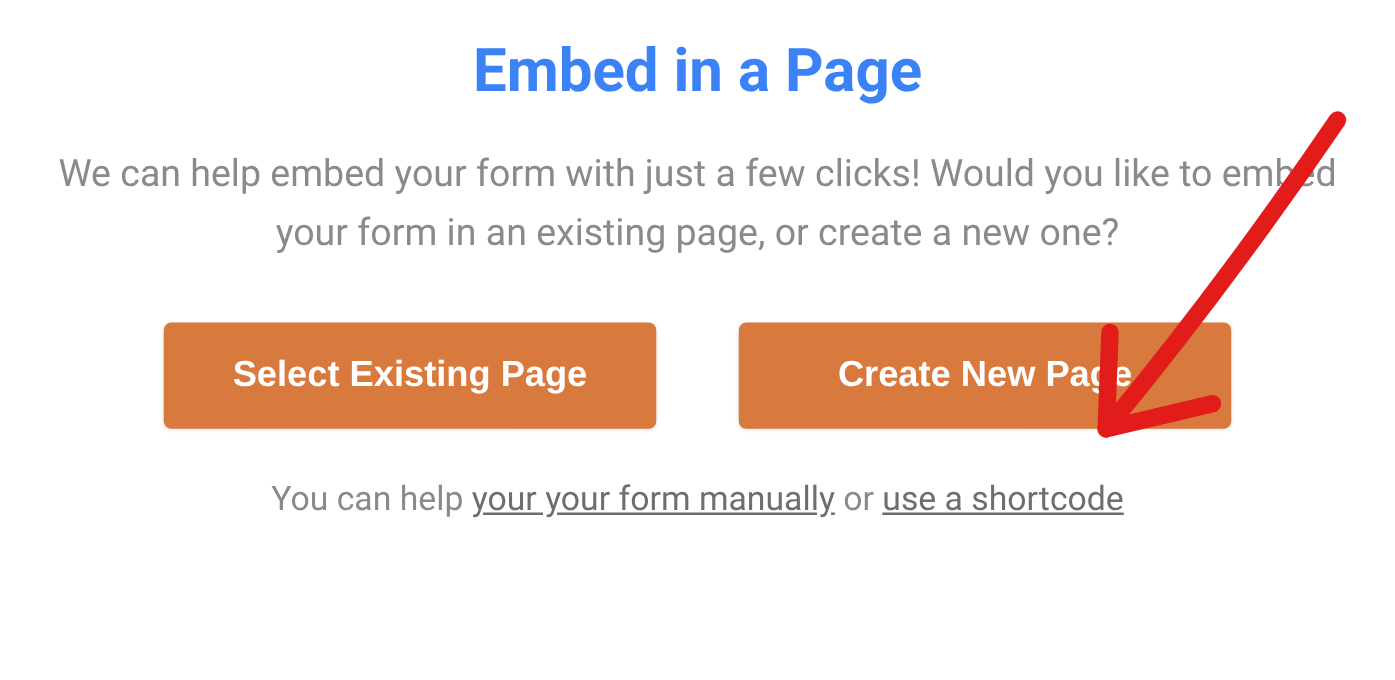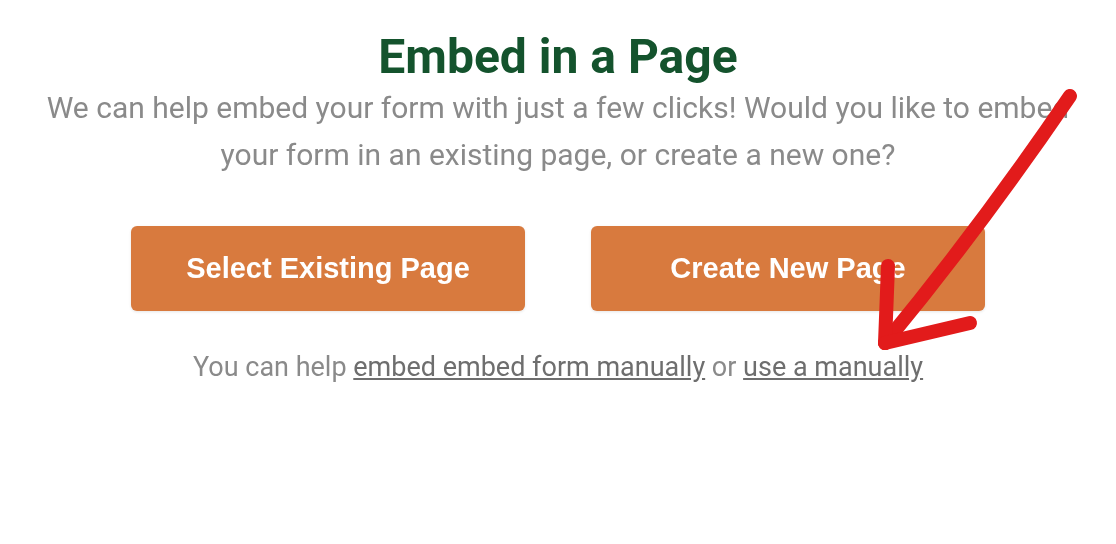--- a/index.html
+++ b/index.html
@@ -14,22 +14,23 @@
       height: 544px;
       display: flex;
       flex-direction: column;
       align-items: center;
       padding-top: 28px;
       position: relative;
     }
     .title {
       font-size: 48px;
       font-weight: 700;
-      color: #14532d;
+      color: #3b82f6;
       text-align: center;
+      margin-bottom: 32px;
     }
     .description {
       font-size: 30px;
       color: #8a8a8a;
       text-align: center;
       line-height: 1.55;
       max-width: 1060px;
       margin-bottom: 48px;
       font-weight: 400;
     }
@@ -75,21 +76,21 @@
 <h1 class="title">Embed in a Page</h1>
 
 <p class="description">We can help embed your form with just a few clicks! Would you like to embed your form in an existing page, or create a new one?</p>
 
 <div class="button-row">
   <button class="btn">Select Existing Page</button>
   <button class="btn">Create New Page</button>
 </div>
 
 <p class="footer-text">
-  <span>You can help </span><span class="link">embed embed form manually</span><span> or </span><span class="link">use a manually</span>
+  <span>You can help </span><span class="link">your your form manually</span><span> or </span><span class="link">use a shortcode</span>
 </p>
 
 <svg class="annotation-arrow" width="260" height="280" viewBox="0 0 260 280">
   <g stroke="#e21b1b" stroke-width="14" stroke-linecap="round" stroke-linejoin="round" fill="none">
     <path d="M 230 8 Q 140 140 45 255"></path>
     <path d="M 45 255 L 48 178"></path>
     <path d="M 45 255 L 130 235"></path>
   </g>
 </svg>
 

